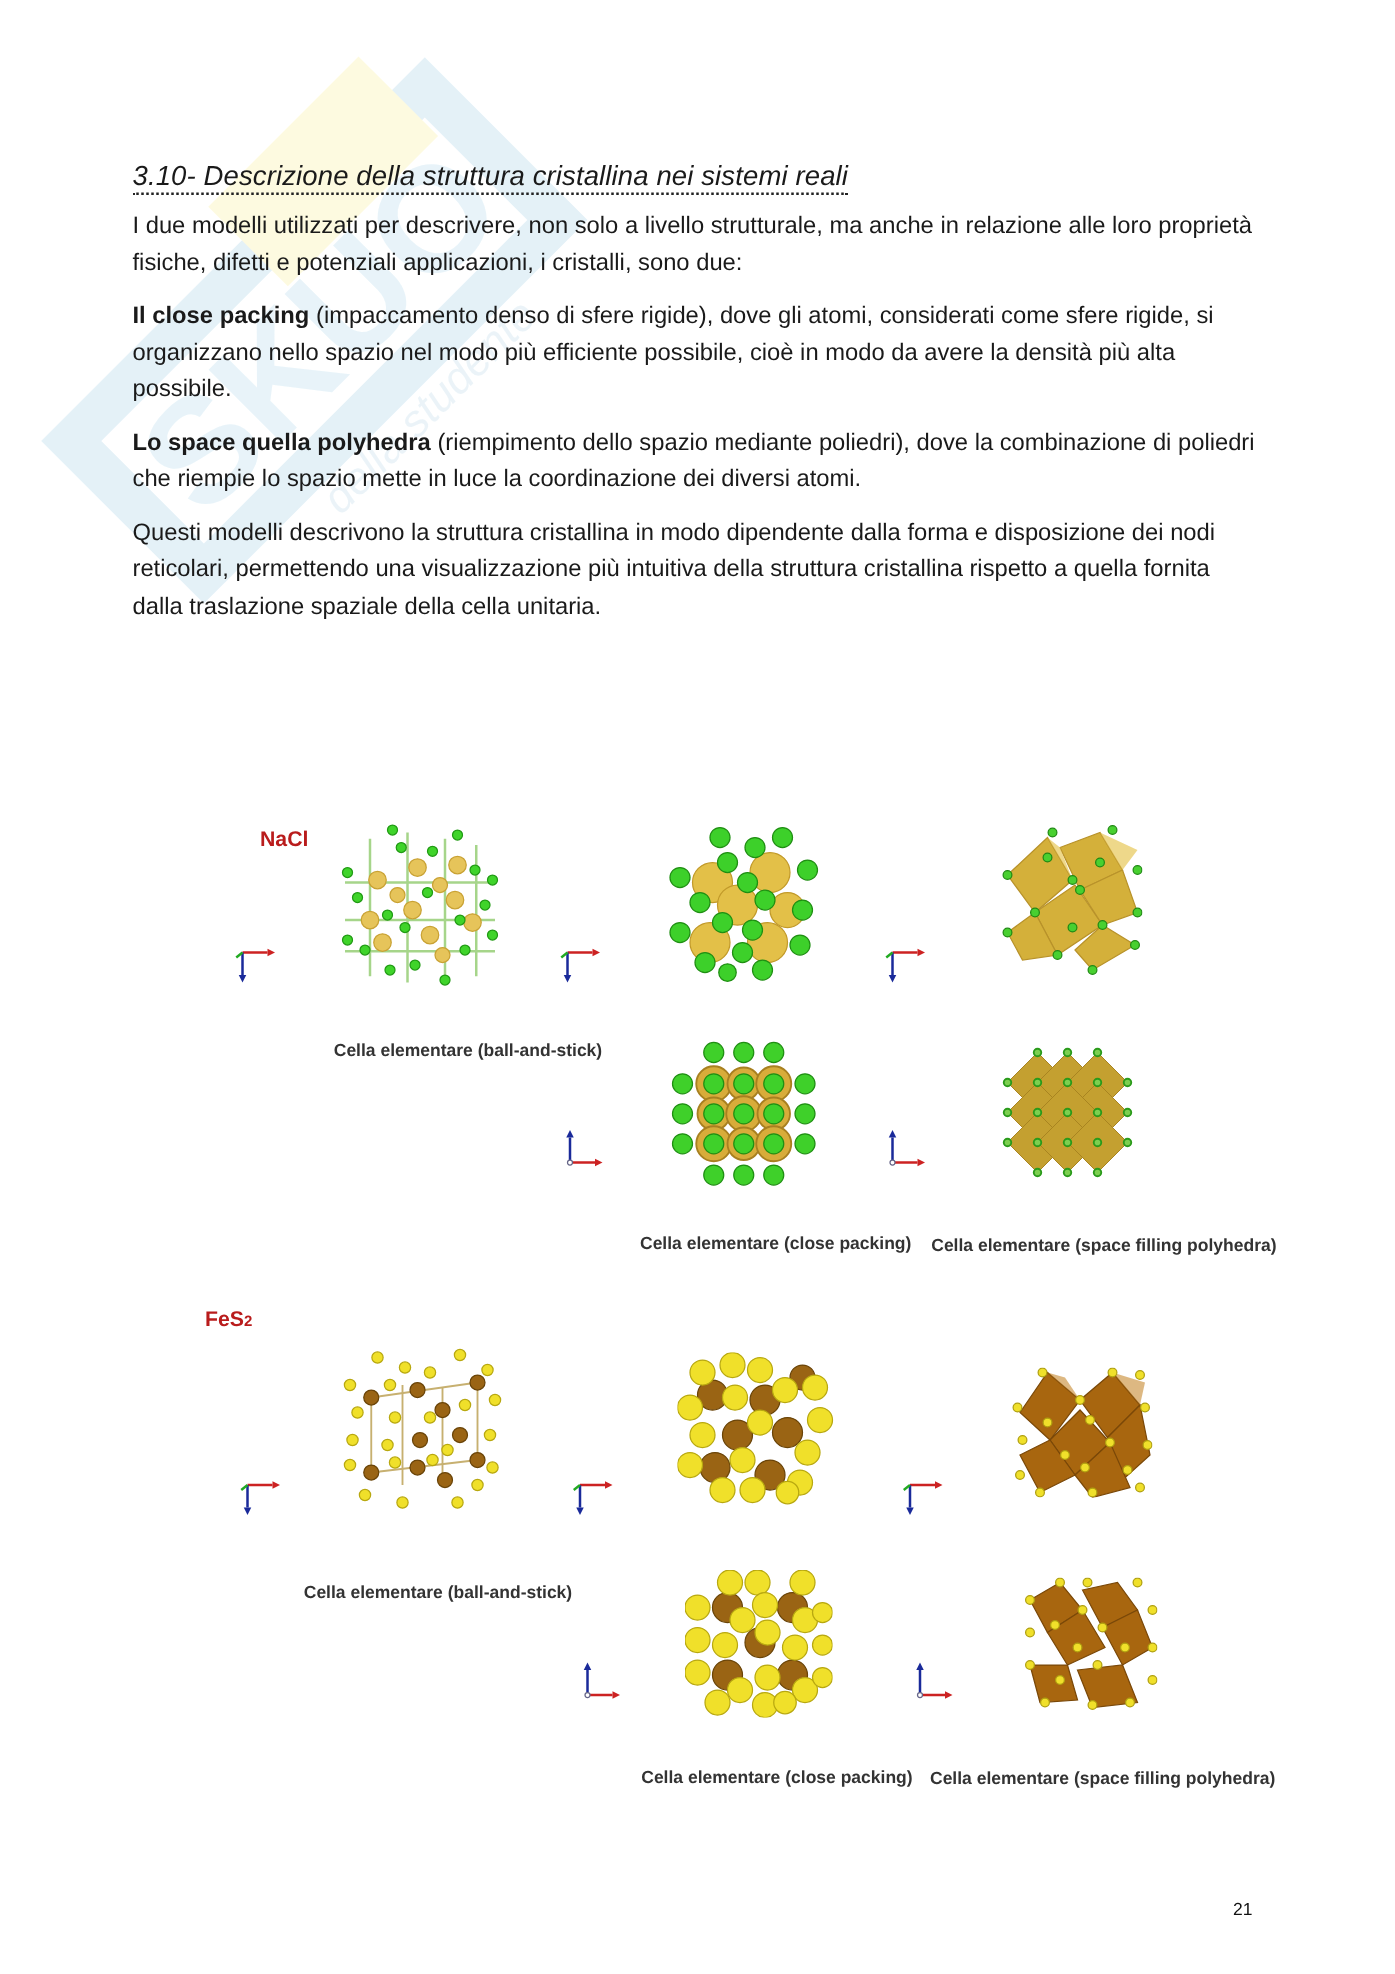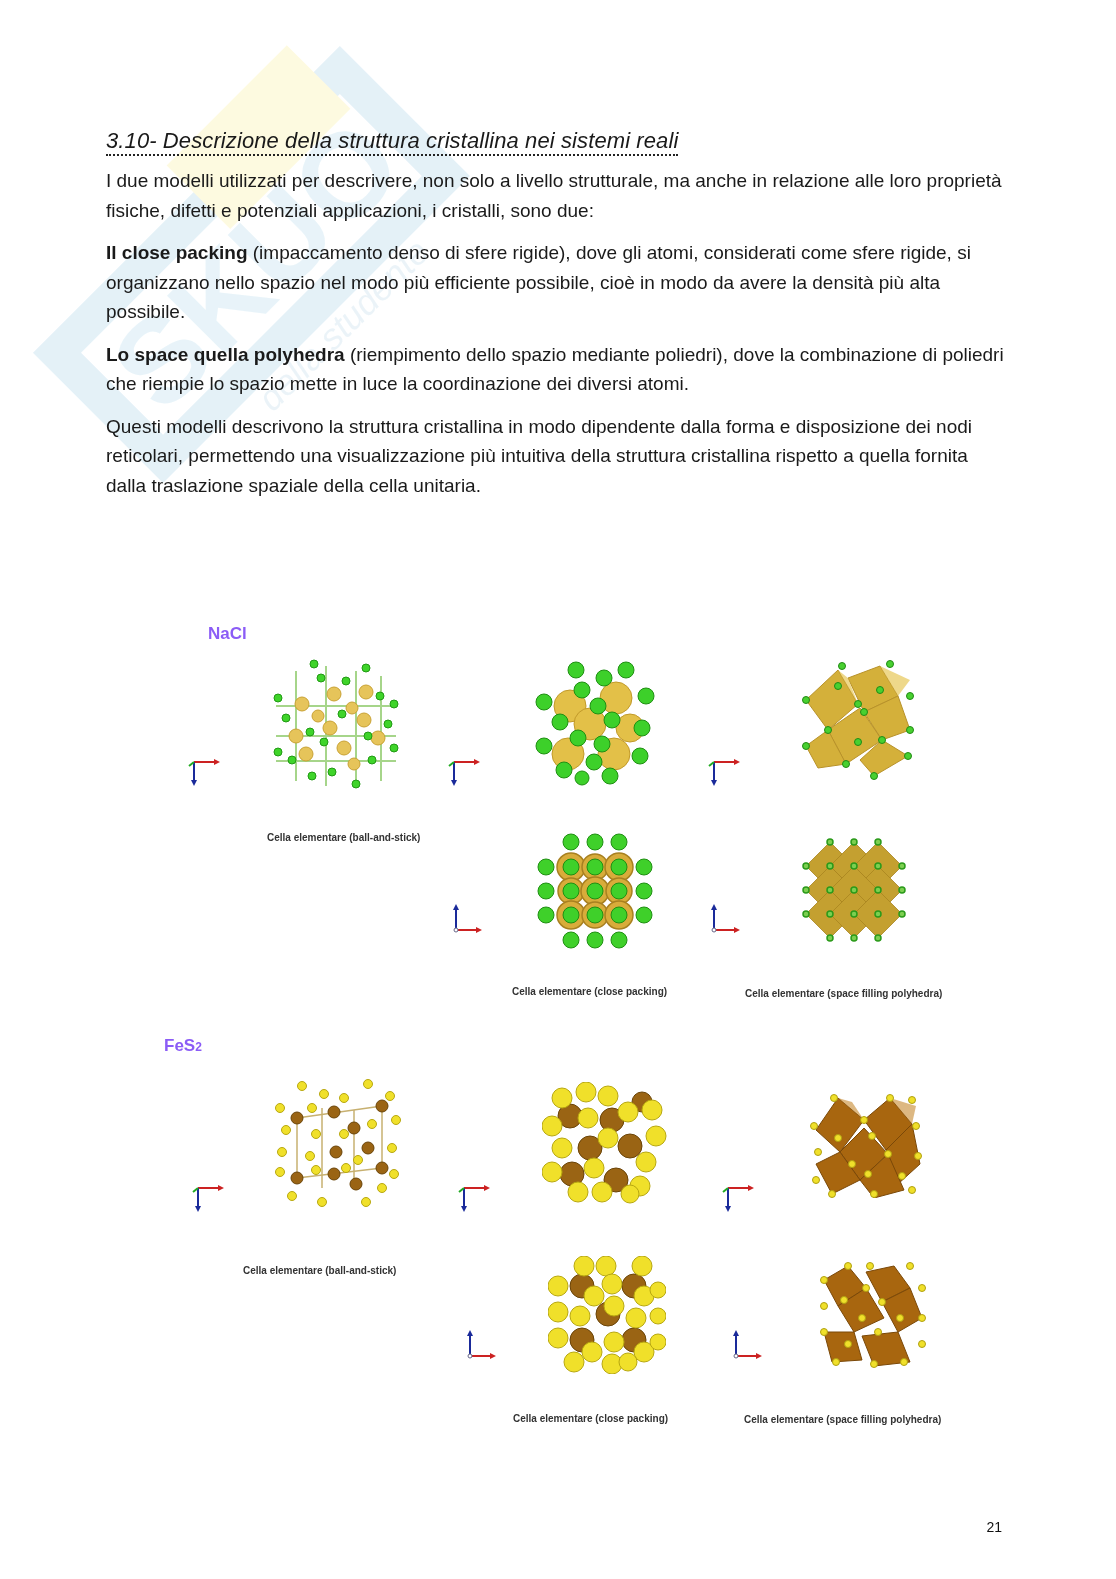--- a/index.html
+++ b/index.html
@@ -4,22 +4,22 @@
 <style>
   html, body { margin:0; padding:0; background:#fff; }
   body { width:1116px; height:1579px; position:relative; overflow:hidden;
          font-family:"Liberation Sans", "DejaVu Sans", sans-serif; color:#1a1a1a; }
   .watermark { position:absolute; left:20px; top:40px; width:470px; height:470px; pointer-events:none; opacity:0.55; }
   .content { position:absolute; left:106px; top:127px; width:900px; }
   h2.title { margin:0 0 10px 0; font-style:italic; font-weight:normal; font-size:22px;
              display:inline-block; border-bottom:2px dotted #222; line-height:27px; letter-spacing:0.1px; }
   p { margin:0 0 13px 0; font-size:19px; line-height:29.5px; }
   p b { font-weight:bold; }
-  .fig-label { position:absolute; font-weight:bold; font-size:17px; color:#8b5cf6; }
-  .caption { position:absolute; font-size:10px; font-weight:bold; color:#333; white-space:nowrap;text-align:center; }
+  .fig-label { position:absolute; font-weight:bold; font-size:17px; color:#b91c1c;margin-top:38px; }
+  .caption { position:absolute; font-size:14px; font-weight:bold; color:#333; white-space:nowrap;text-align:center; }
   .axes { position:absolute; width:36px; height:36px; }
   .crystal { position:absolute; }
   .page-num { position:absolute; right:114px; top:1519px; font-size:14px; color:#111; }
 </style>
 </head>
 <body>
 
 <svg class="watermark" viewBox="0 0 470 470">
   <g transform="rotate(-45 235 235)">
     <rect x="40" y="150" width="400" height="150" fill="none" stroke="#cfe6f2" stroke-width="34"></rect>
@@ -258,21 +258,21 @@
       <circle cx="102" cy="78" r="3"></circle>
     <circle cx="30" cy="102" r="3"></circle>
       <circle cx="54" cy="102" r="3"></circle>
       <circle cx="78" cy="102" r="3"></circle>
   </g>
 </svg>
 
 <div class="caption" style="left:512px; top:986px;">Cella elementare (close packing)</div>
 <div class="caption" style="left:745px; top:988px;">Cella elementare (space filling polyhedra)</div>
 
-<div class="fig-label" style="left:164px; top:1036px;"><span>FeS</span><span style="font-size:12px;">2</span></div>
+<div class="fig-label" style="left:164px; top:1008px;"><span>FeS</span><span style="font-size:12px;">2</span></div>
 
 <svg class="axes" style="left:190px; top:1178px;" viewBox="0 0 36 36">
   <line x1="8" y1="10" x2="28" y2="10" stroke="#c22" stroke-width="2"></line>
     <polygon points="28,7 34,10 28,13" fill="#c22"></polygon>
   <line x1="8" y1="10" x2="8" y2="28" stroke="#1a2a9a" stroke-width="2"></line>
     <polygon points="5,28 8,34 11,28" fill="#1a2a9a"></polygon>
   <line x1="8" y1="10" x2="3" y2="14" stroke="#2a2" stroke-width="2"></line>
 </svg>
 <svg class="axes" style="left:456px; top:1178px;" viewBox="0 0 36 36">
   <line x1="8" y1="10" x2="28" y2="10" stroke="#c22" stroke-width="2"></line>

